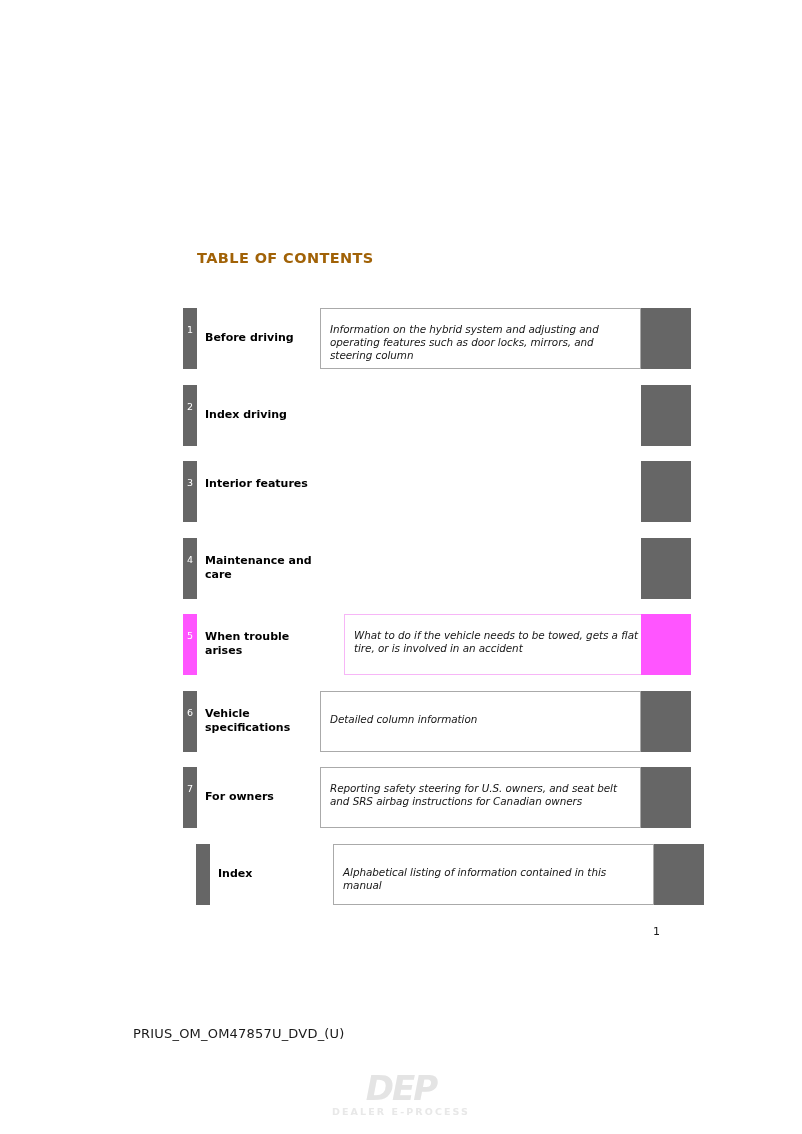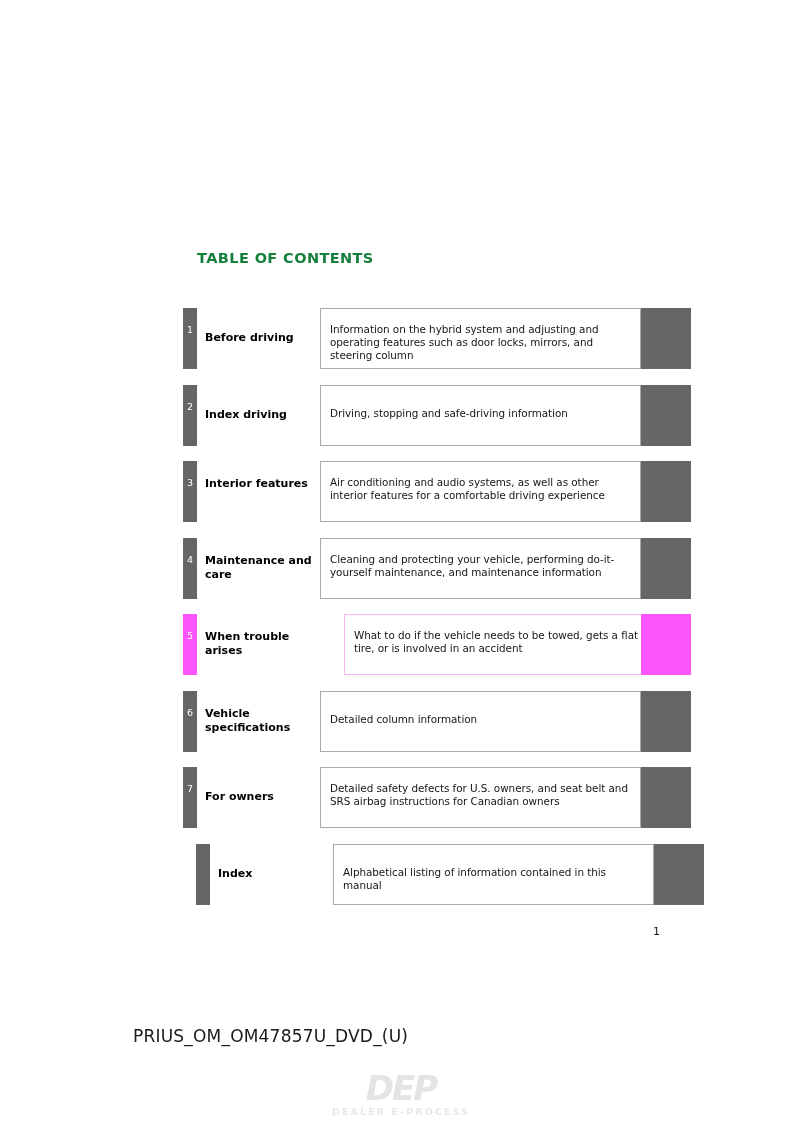--- a/index.html
+++ b/index.html
@@ -25,21 +25,21 @@
   }
 
   
   #toc-title {
     position: absolute;
     left: 197px;
     top: 250px;
     font-size: 14.5px;
     font-weight: bold;
     letter-spacing: 0.4px;
-    color: #15803d;
+    color: #a16207;
     white-space: nowrap;
   }
 
   
   #toc-list {
     position: absolute;
     left: 0;
     top: 0;
     width: 802px;
   }
@@ -86,20 +86,21 @@
 
   .row-desc {
     position: absolute;
     left: 320px;
     top: 0;
     width: 321px;
     height: 61px;
     box-sizing: border-box;
     border: 1px solid #aaaaaa;
     background: #ffffff;
+    font-style: italic;
   }
   .row-desc.accent { border-color: #f7b6f7; margin-left: 24px; }
 
   .row-desc-text {
     position: absolute;
     left: 9px;
     right: 8px;
     font-size: 10.4px;
     color: #151515;
     line-height: 13.2px;
@@ -127,21 +128,21 @@
     text-align: right;
     font-size: 11px;
     color: #1a1a1a;
   }
 
   
   #doc-code {
     position: absolute;
     left: 133px;
     top: 1026px;
-    font-size: 17px;
+    font-size: 13px;
     color: #1a1a1a;
     letter-spacing: 0.2px;
     white-space: nowrap;
   }
 
   
   #watermark {
     position: absolute;
     left: 0;
     top: 1070px;
@@ -181,43 +182,34 @@
         <div class="row-desc">
           <div class="row-desc-text lines-2">Information on the hybrid system and adjusting and operating features such as door locks, mirrors, and steering column</div>
         </div>
         <div class="row-block"></div>
       </div>
       <div class="toc-row" style="top: 385px;">
         <div class="row-tab">
           <div class="row-tab-num">2</div>
         </div>
         <div class="row-title one-line">Index driving</div>
-        <div class="row-desc">
-          <div class="row-desc-text lines-1">Driving, stopping and safe-driving information</div>
-        </div>
         <div class="row-block"></div>
       </div>
       <div class="toc-row" style="top: 461px;">
         <div class="row-tab">
           <div class="row-tab-num">3</div>
         </div>
         <div class="row-title two-line">Interior features</div>
-        <div class="row-desc">
-          <div class="row-desc-text lines-2">Air conditioning and audio systems, as well as other interior features for a comfortable driving experience</div>
-        </div>
         <div class="row-block"></div>
       </div>
       <div class="toc-row" style="top: 538px;">
         <div class="row-tab">
           <div class="row-tab-num">4</div>
         </div>
         <div class="row-title two-line">Maintenance and care</div>
-        <div class="row-desc">
-          <div class="row-desc-text lines-2">Cleaning and protecting your vehicle, performing do-it-yourself maintenance, and maintenance information</div>
-        </div>
         <div class="row-block"></div>
       </div>
       <div class="toc-row" style="top: 614px;">
         <div class="row-tab accent">
           <div class="row-tab-num">5</div>
         </div>
         <div class="row-title two-line">When trouble arises</div>
         <div class="row-desc accent">
           <div class="row-desc-text lines-2">What to do if the vehicle needs to be towed, gets a flat tire, or is involved in an accident</div>
         </div>
@@ -232,21 +224,21 @@
           <div class="row-desc-text lines-1">Detailed column information</div>
         </div>
         <div class="row-block"></div>
       </div>
       <div class="toc-row" style="top: 767px;">
         <div class="row-tab">
           <div class="row-tab-num">7</div>
         </div>
         <div class="row-title one-line">For owners</div>
         <div class="row-desc">
-          <div class="row-desc-text lines-2">Detailed safety defects for U.S. owners, and seat belt and SRS airbag instructions for Canadian owners</div>
+          <div class="row-desc-text lines-2">Reporting safety steering for U.S. owners, and seat belt and SRS airbag instructions for Canadian owners</div>
         </div>
         <div class="row-block"></div>
       </div>
       <div class="toc-row" style="top: 844px; margin-left: 13px;">
         <div class="row-tab">
           <div class="row-tab-num"></div>
         </div>
         <div class="row-title one-line">Index</div>
         <div class="row-desc">
           <div class="row-desc-text lines-1">Alphabetical listing of information contained in this manual</div>

